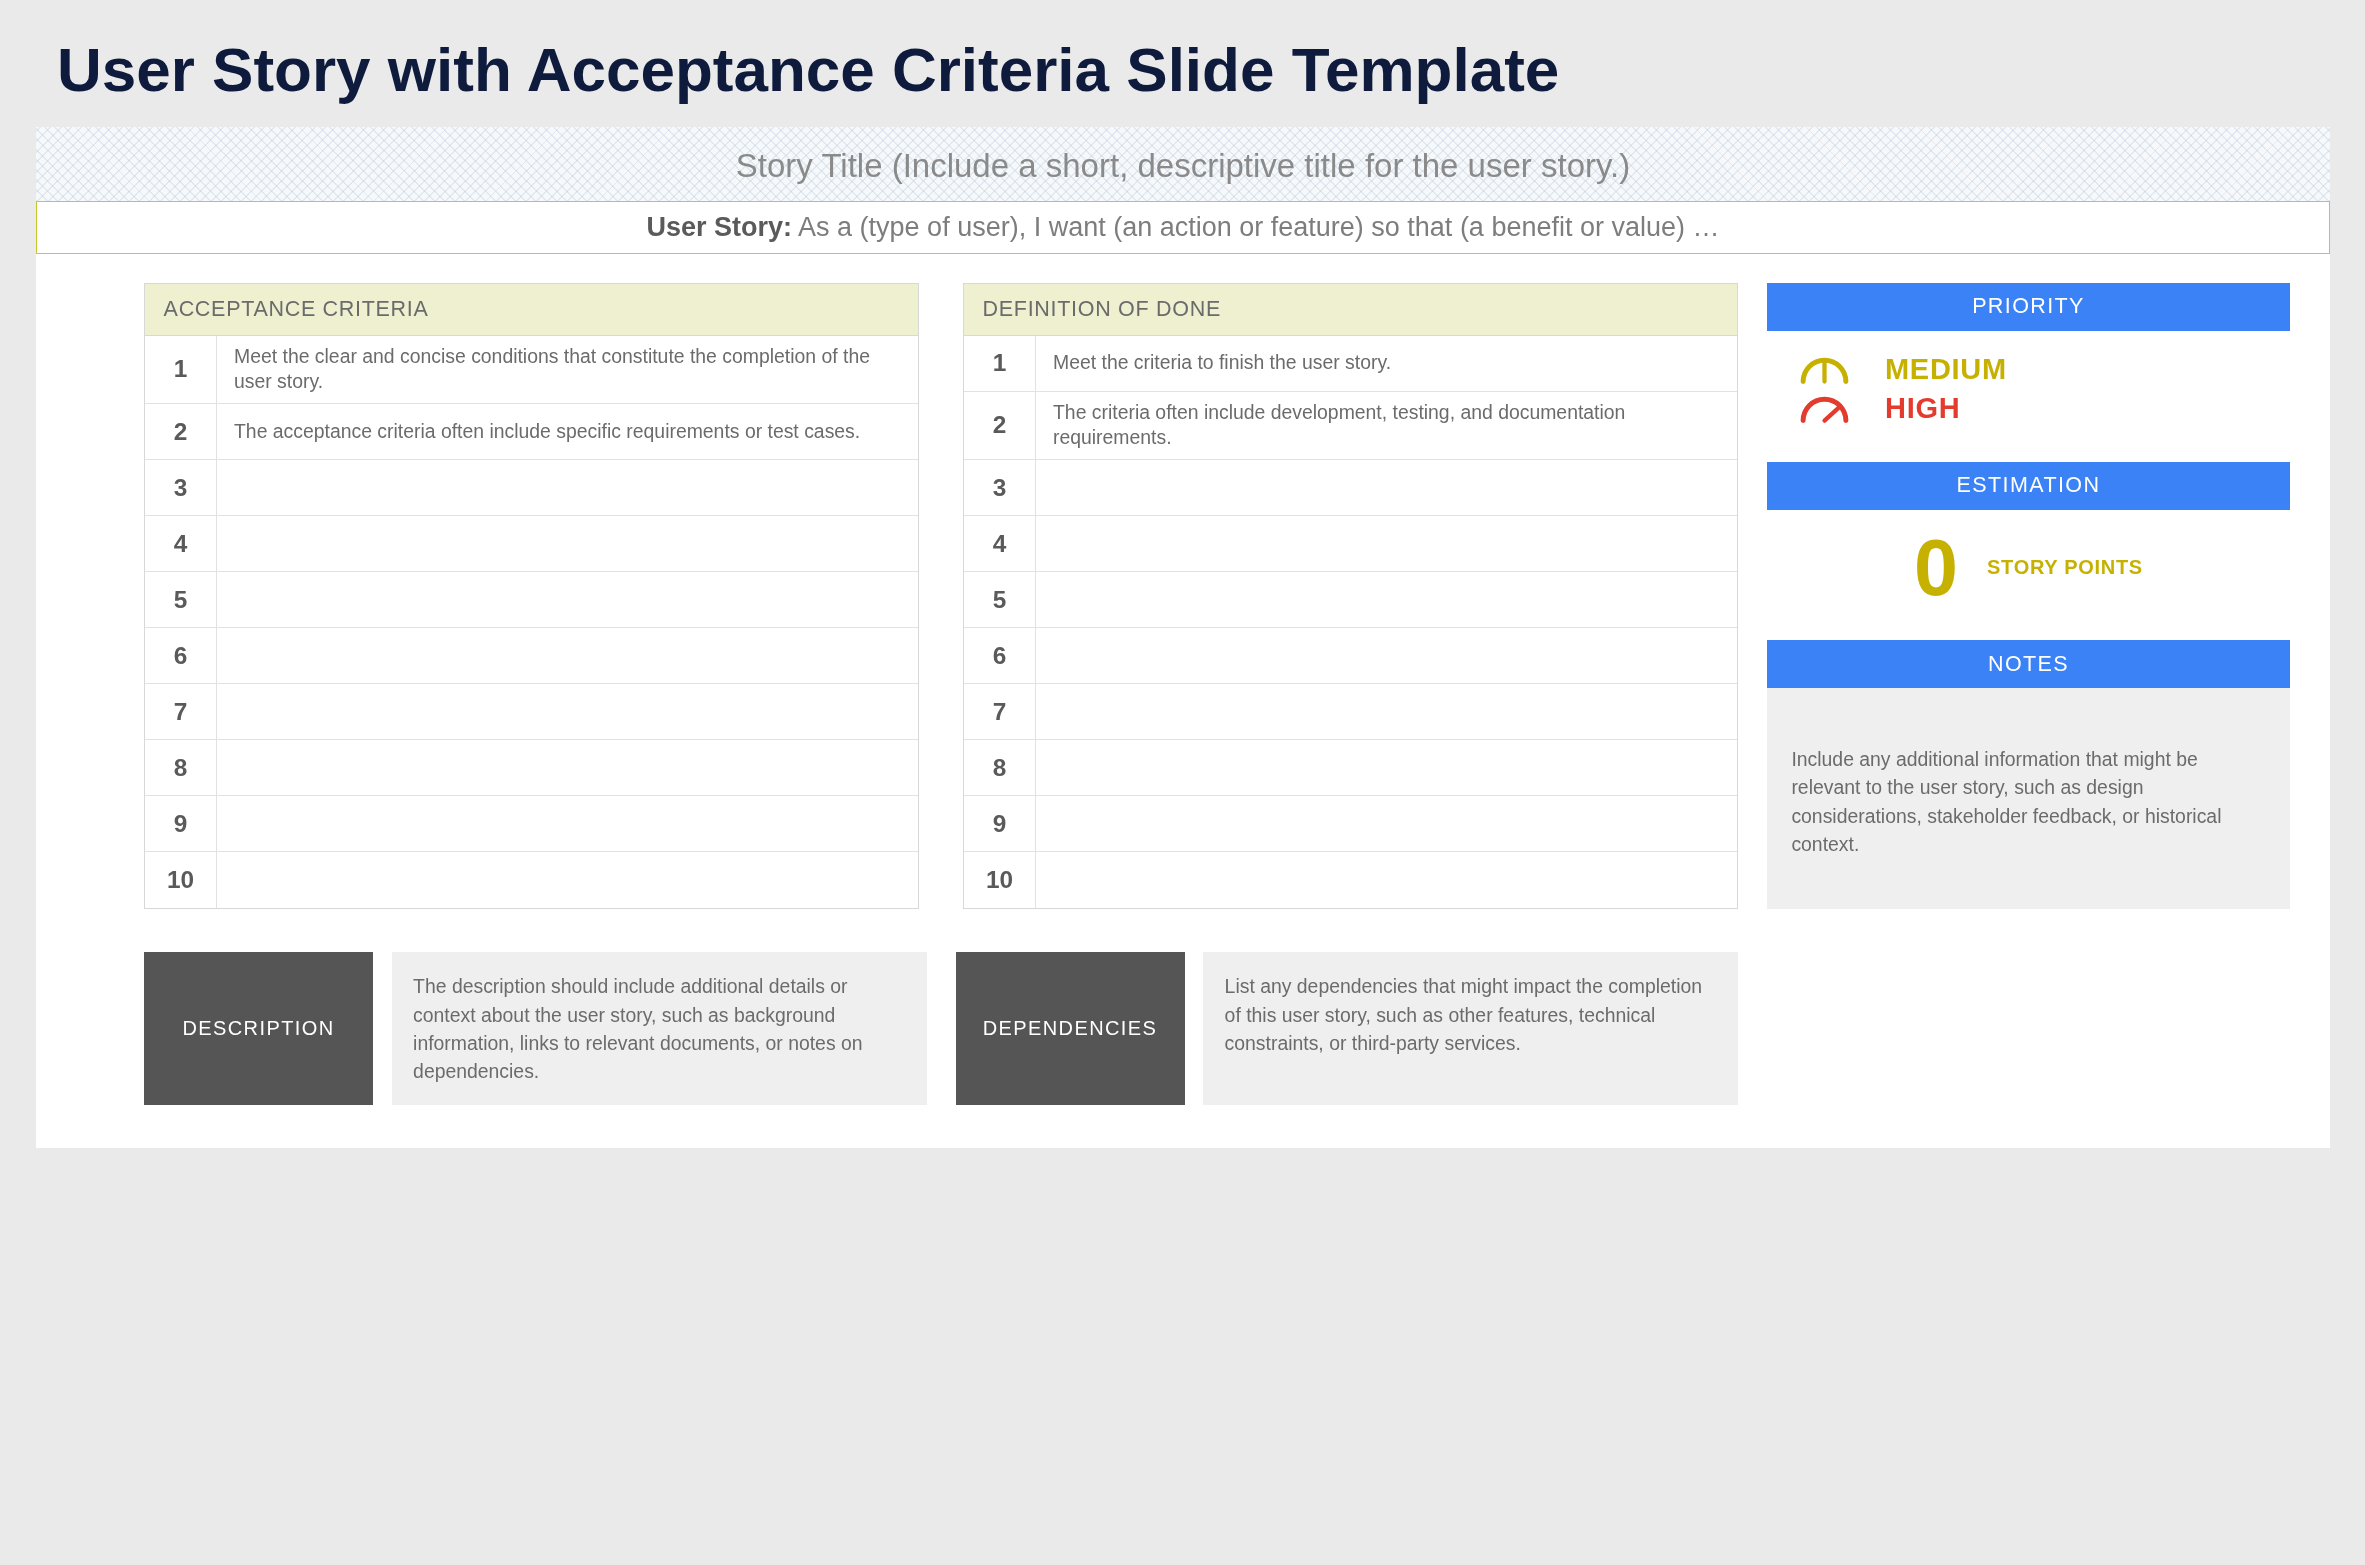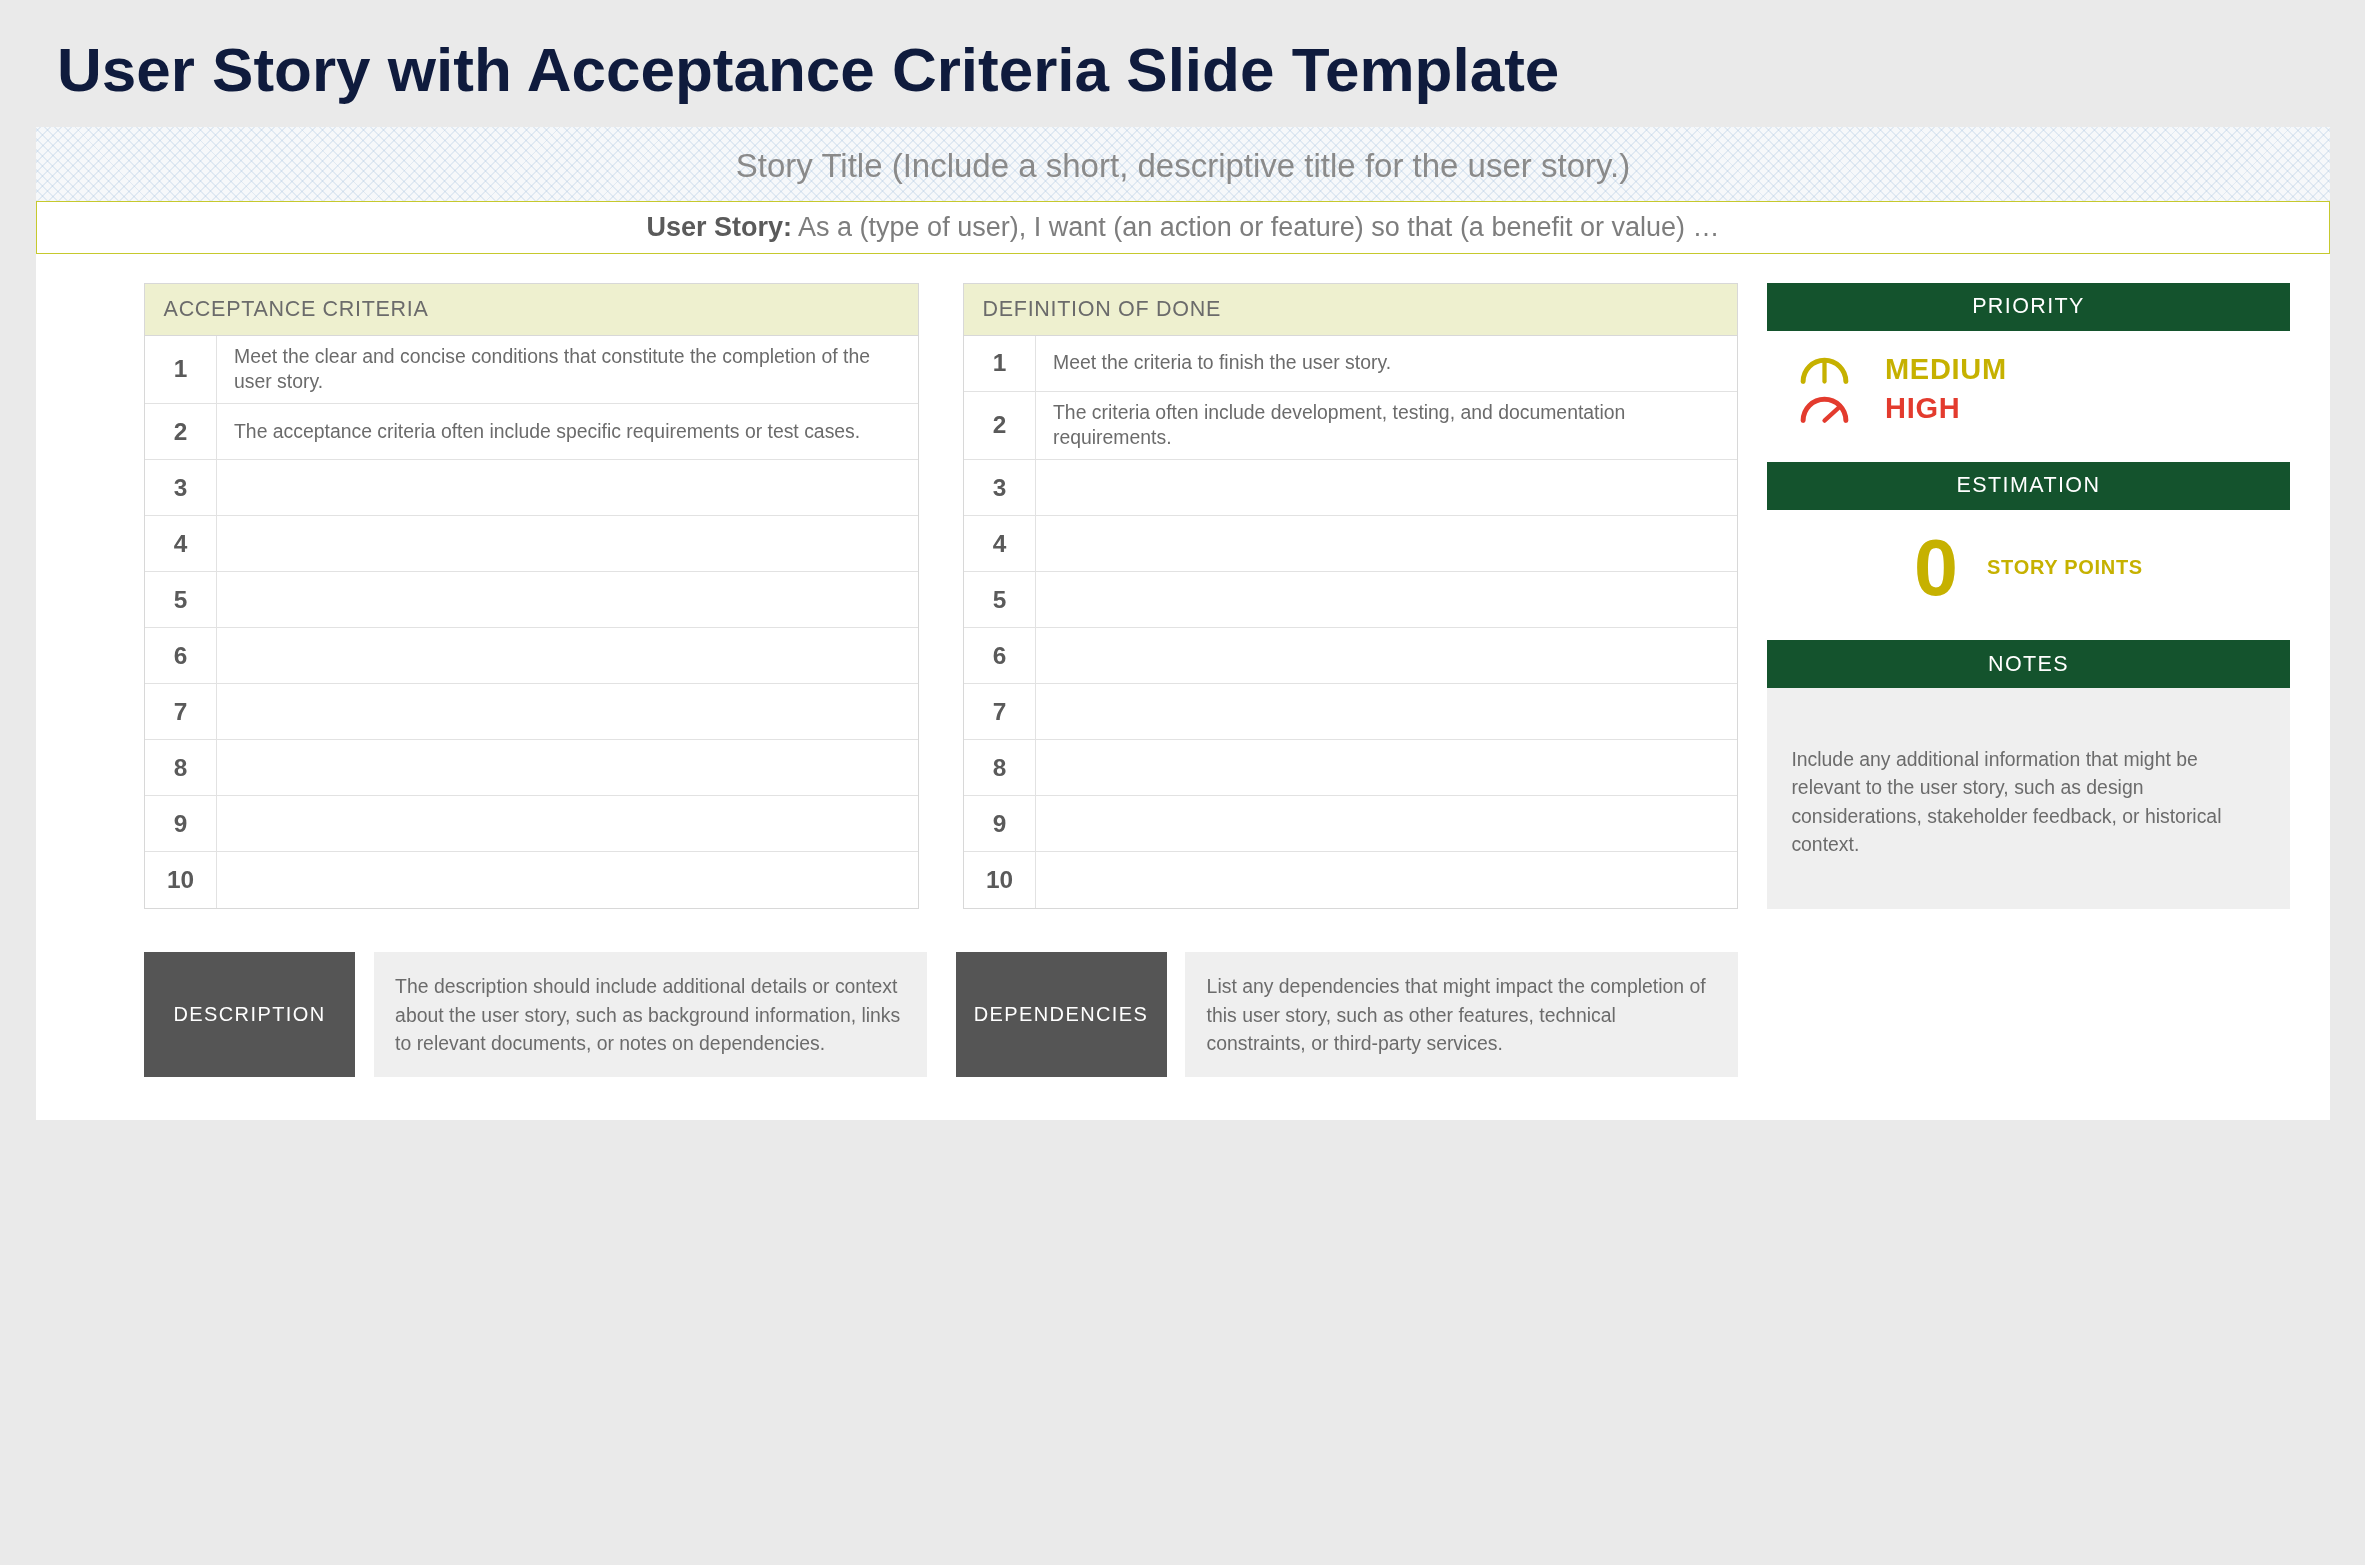--- a/index.html
+++ b/index.html
@@ -94,21 +94,21 @@
     line-height: 1.3;
   }
 
   .side {
     width: 523px;
     display: flex;
     flex-direction: column;
     gap: 14.3px;
   }
   .side-head {
-    background: #14532d;
+    background: #3b82f6;
     color: #fff;
     text-align: center;
     font-size: 21.5px;
     letter-spacing: 1.4px;
     padding: 11.5px 0;
   }
   .priority-body {
     background: #fff;
     padding: 17px 14.3px 17px 29px;
   }
@@ -163,21 +163,21 @@
     flex: 1;
   }
   .bottom-label {
     background: #555555;
     color: #fff;
     display: flex;
     align-items: center;
     justify-content: center;
     font-size: 20px;
     letter-spacing: 1.4px;
-    width: 211px;
+    width: 229px;
     min-height: 115px;
   }
   .bottom-text {
     flex: 1;
     background: #efefef;
     padding: 20px 21.5px;
     font-size: 19.4px;
     color: #6b6b6b;
     line-height: 1.45;
   }

